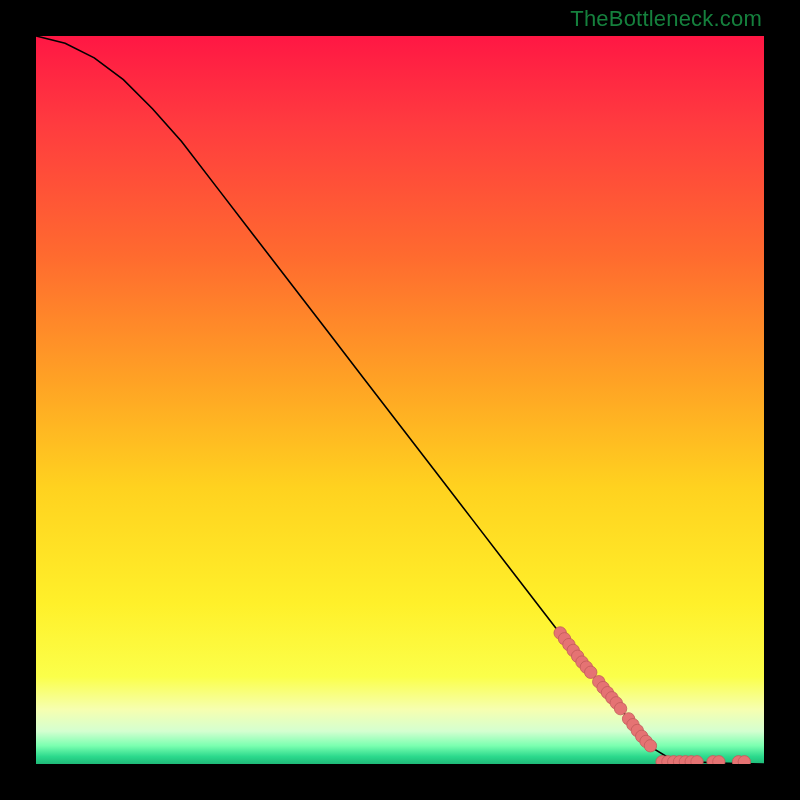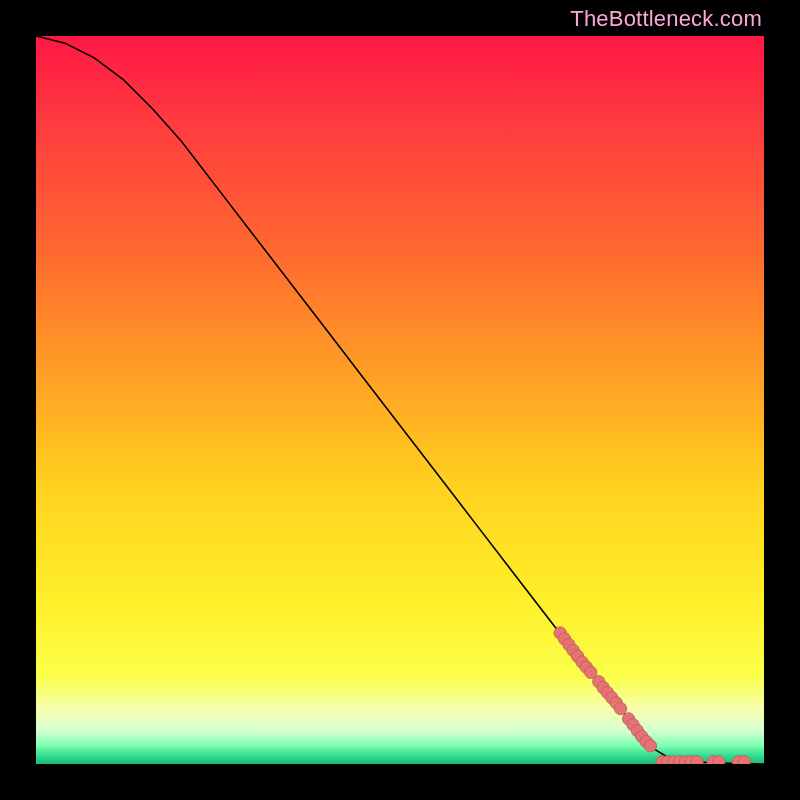--- a/index.html
+++ b/index.html
@@ -26,21 +26,21 @@
     overflow: hidden;
   }
   .gradient-bg {
     position: absolute;
     inset: 0;
   }
   .watermark {
     position: absolute;
     top: 6px;
     right: 38px;
-    color: #f9a8d4;
+    color: #15803d;
     font-size: 22px;
     font-weight: 400;
     letter-spacing: 0.2px;
   }
   svg.curve-layer {
     position: absolute;
     inset: 0;
   }
 </style>
 </head>

